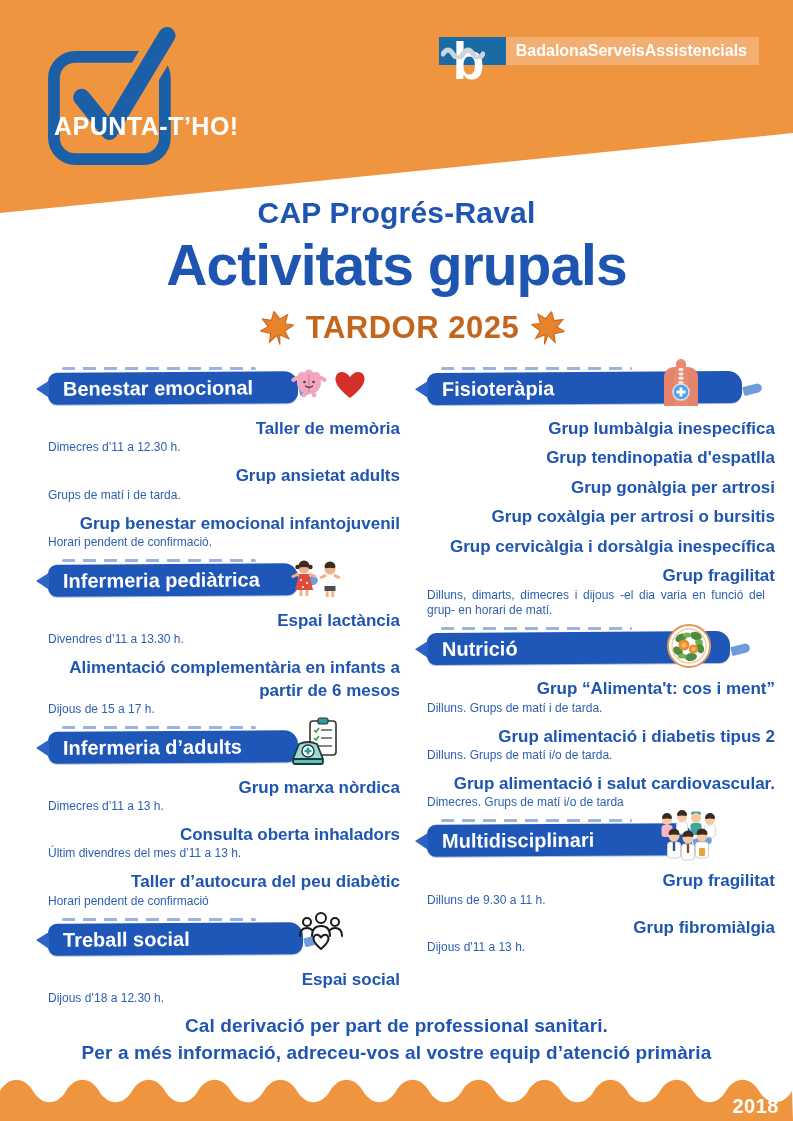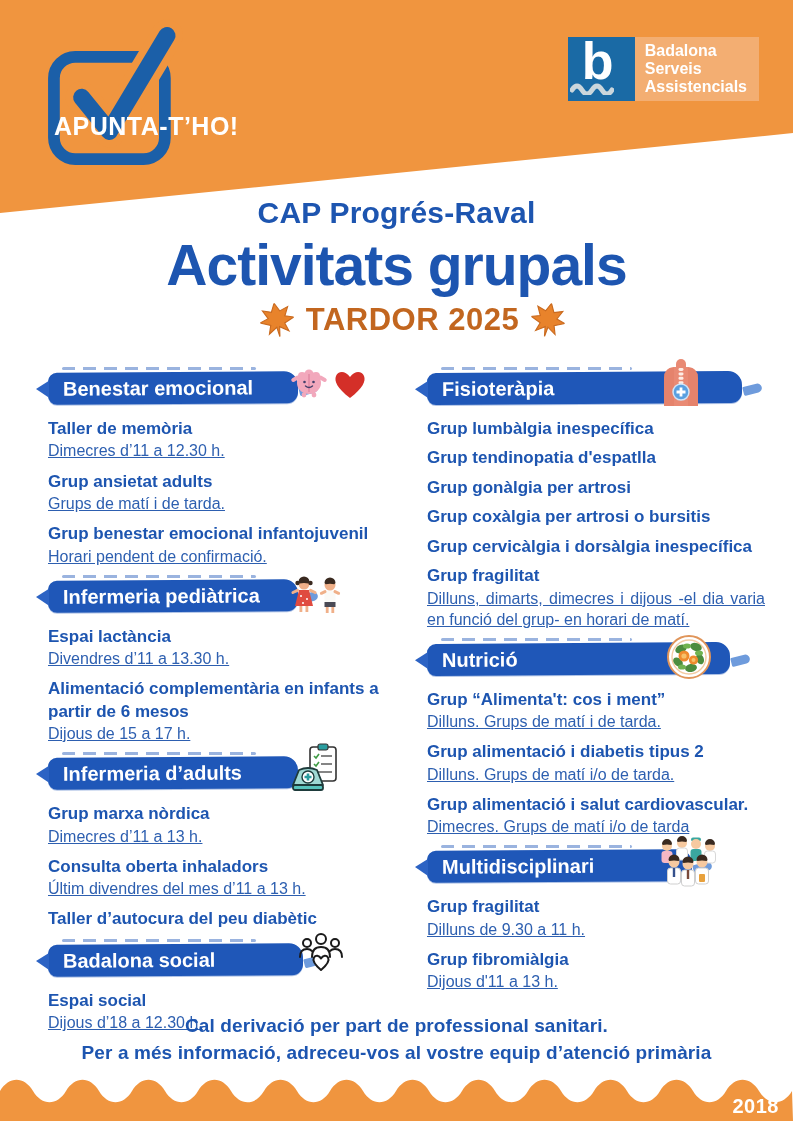--- a/index.html
+++ b/index.html
@@ -20,27 +20,27 @@
     color:#ffffff;font-size:25px;font-weight:800;letter-spacing:.5px;white-space:nowrap;text-align:center;
   }
   .bsa{position:absolute;top:37px;right:34px;display:flex;align-items:stretch;}
   .bsa-box{
     position:relative;width:67px;background:#1A6AA5;
   }
   .bsa-b{position:absolute;top:-6px;left:14px;color:#ffffff;font-size:52px;font-weight:700;}
   .bsa-wave{position:absolute;left:2px;bottom:6px;}
   .bsa-panel{
     background:#F3AE72;color:#ffffff;font-weight:700;font-size:16px;line-height:1.12;
-    padding:5px 12px 5px 10px;display:flex;flex-direction:column;justify-content:center;
+    padding:5px 12px 5px 10px;display:flex;flex-direction:row;justify-content:center;
   }
   
   .title-block{position:absolute;top:196px;left:0;width:793px;text-align:center;}
   .subtitle{color:#1D55B0;font-size:30px;font-weight:800;letter-spacing:.2px;}
   .big-title{color:#1D55B0;font-size:57px;font-weight:800;letter-spacing:-1px;margin-top:2px;}
-  .season-row{margin-top:4px;display:flex;align-items:center;justify-content:center;gap:12px;padding-left:32px;}
+  .season-row{margin-top:12px;display:flex;align-items:center;justify-content:center;gap:12px;padding-left:32px;}
   .season{color:#C2661F;font-size:31px;font-weight:800;letter-spacing:.5px;}
   
   .main{position:absolute;top:372px;left:48px;display:flex;gap:27px;}
   .col-l{width:352px;}
   .col-r{width:348px;}
   .section{margin-bottom:13px;position:relative;}
   .sec-head{position:relative;height:40px;margin-bottom:6px;}
   .streaks{
     position:absolute;top:-5px;left:14px;width:55%;height:3px;border-radius:2px;
     background:repeating-linear-gradient(90deg,rgba(31,87,184,.45) 0 13px,transparent 13px 21px);
@@ -57,22 +57,22 @@
     border-right:13px solid #2C63C4;
   }
   .banner::after{ 
     content:"";position:absolute;right:-20px;top:14px;width:19px;height:9px;
     background:#6E9BDC;border-radius:2px 9px 9px 3px;transform:rotate(-14deg);
   }
   .w235{width:235px}.w240{width:240px}.w250{width:250px}.w288{width:288px}.w300{width:300px}
   .sec-icon{position:absolute;left:242px;top:-4px;display:flex;align-items:center;gap:5px;}
   .sec-icon.lift{top:-14px;}
   .item{margin-bottom:9px;}
-  .item-title{color:#1D55B0;font-size:17px;font-weight:700;line-height:1.32;}
-  .item-detail{color:#2D5FB0;font-size:16px;line-height:1.32;text-decoration:underline;}
+  .item-title{color:#1D55B0;font-size:17px;font-weight:700;line-height:1.32;text-align:right;}
+  .item-detail{color:#2D5FB0;font-size:12px;line-height:1.32;}
   .just{text-align:justify;width:338px;}
   .fis .item{margin-bottom:7px;}
   
   .footer-note{position:absolute;left:0;bottom:54px;width:793px;text-align:center;}
   .footer-note .l1,.footer-note .l2{
     color:#1D55B0;font-size:19px;font-weight:800;line-height:1.45;letter-spacing:.1px;
   }
   .wave-band{position:absolute;left:0;bottom:0;width:793px;height:46px;}
   .year{
     position:absolute;right:14px;bottom:3px;color:#ffffff;
@@ -230,28 +230,29 @@
         <div class="item">
           <div class="item-title">Grup marxa nòrdica</div>
           <div class="item-detail">Dimecres d’11 a 13 h.</div>
         </div>
         <div class="item">
           <div class="item-title">Consulta oberta inhaladors</div>
           <div class="item-detail">Últim divendres del mes d’11 a 13 h.</div>
         </div>
         <div class="item">
           <div class="item-title">Taller d’autocura del peu diabètic</div>
+          <div class="item-detail">Horari pendent de confirmació</div>
         </div>
       </div>
 
       <div class="section">
         <div class="sec-head">
           <div class="streaks"></div>
           <div class="banner w240">
-            <span>Badalona social</span>
+            <span>Treball social</span>
           </div>
           <span class="sec-icon lift" style="left:250px;">
             <svg width="46" height="44" viewBox="0 0 46 44">
               <g fill="none" stroke="#1A1A1A" stroke-width="2" stroke-linecap="round" stroke-linejoin="round">
                 <circle cx="23" cy="9" r="5"></circle>
                 <path d="M14 27 q0 -10 9 -10 q9 0 9 10"></path>
                 <circle cx="9" cy="13" r="4"></circle>
                 <path d="M2 27 q0 -8 7 -8 q3 0 5 2"></path>
                 <circle cx="37" cy="13" r="4"></circle>
                 <path d="M44 27 q0 -8 -7 -8 q-3 0 -5 2"></path>

